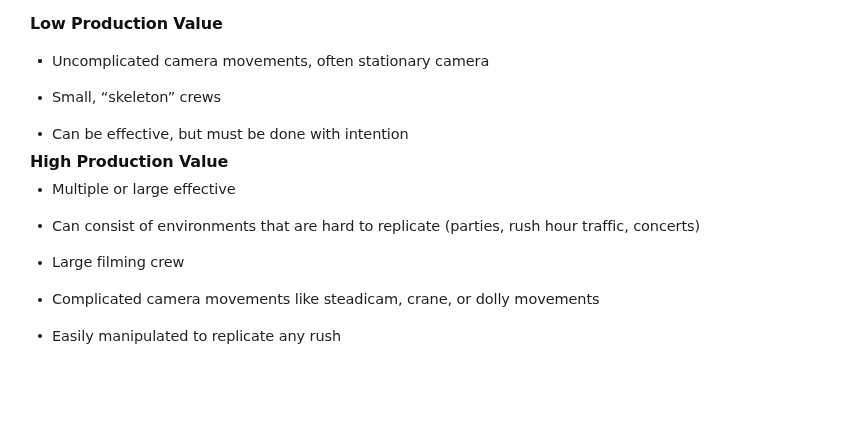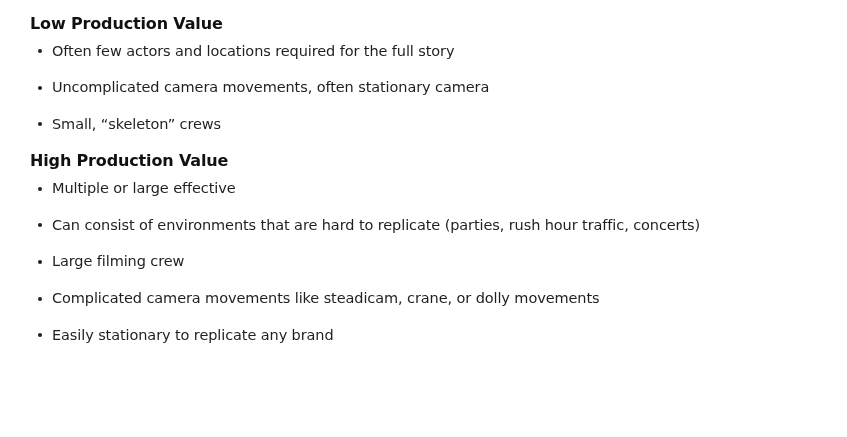--- a/index.html
+++ b/index.html
@@ -68,32 +68,32 @@
 </head>
 <body>
 
 <div class="page">
 
   <div class="section">
     <h2 class="section-heading">Low Production Value</h2>
     <ul class="bullets list-low">
       <li>
         <span class="bullet-dot"></span>
-        <span>Often few actors and locations required for the full story</span>
       </li>
       <li>
         <span class="bullet-dot"></span>
         <span>Uncomplicated camera movements, often stationary camera</span>
       </li>
       <li>
         <span class="bullet-dot"></span>
         <span>Small, “skeleton” crews</span>
       </li>
       <li>
         <span class="bullet-dot"></span>
+        <span>Can be effective, but must be done with intention</span>
       </li>
     </ul>
   </div>
 
   <div class="section">
     <h2 class="section-heading">High Production Value</h2>
     <ul class="bullets list-high">
       <li>
         <span class="bullet-dot"></span>
         <span>Multiple or large effective</span>
@@ -105,18 +105,18 @@
       <li>
         <span class="bullet-dot"></span>
         <span>Large filming crew</span>
       </li>
       <li>
         <span class="bullet-dot"></span>
         <span>Complicated camera movements like steadicam, crane, or dolly movements</span>
       </li>
       <li>
         <span class="bullet-dot"></span>
-        <span>Easily stationary to replicate any brand</span>
+        <span>Easily manipulated to replicate any rush</span>
       </li>
     </ul>
   </div>
 
 </div>
 
 </body></html>

